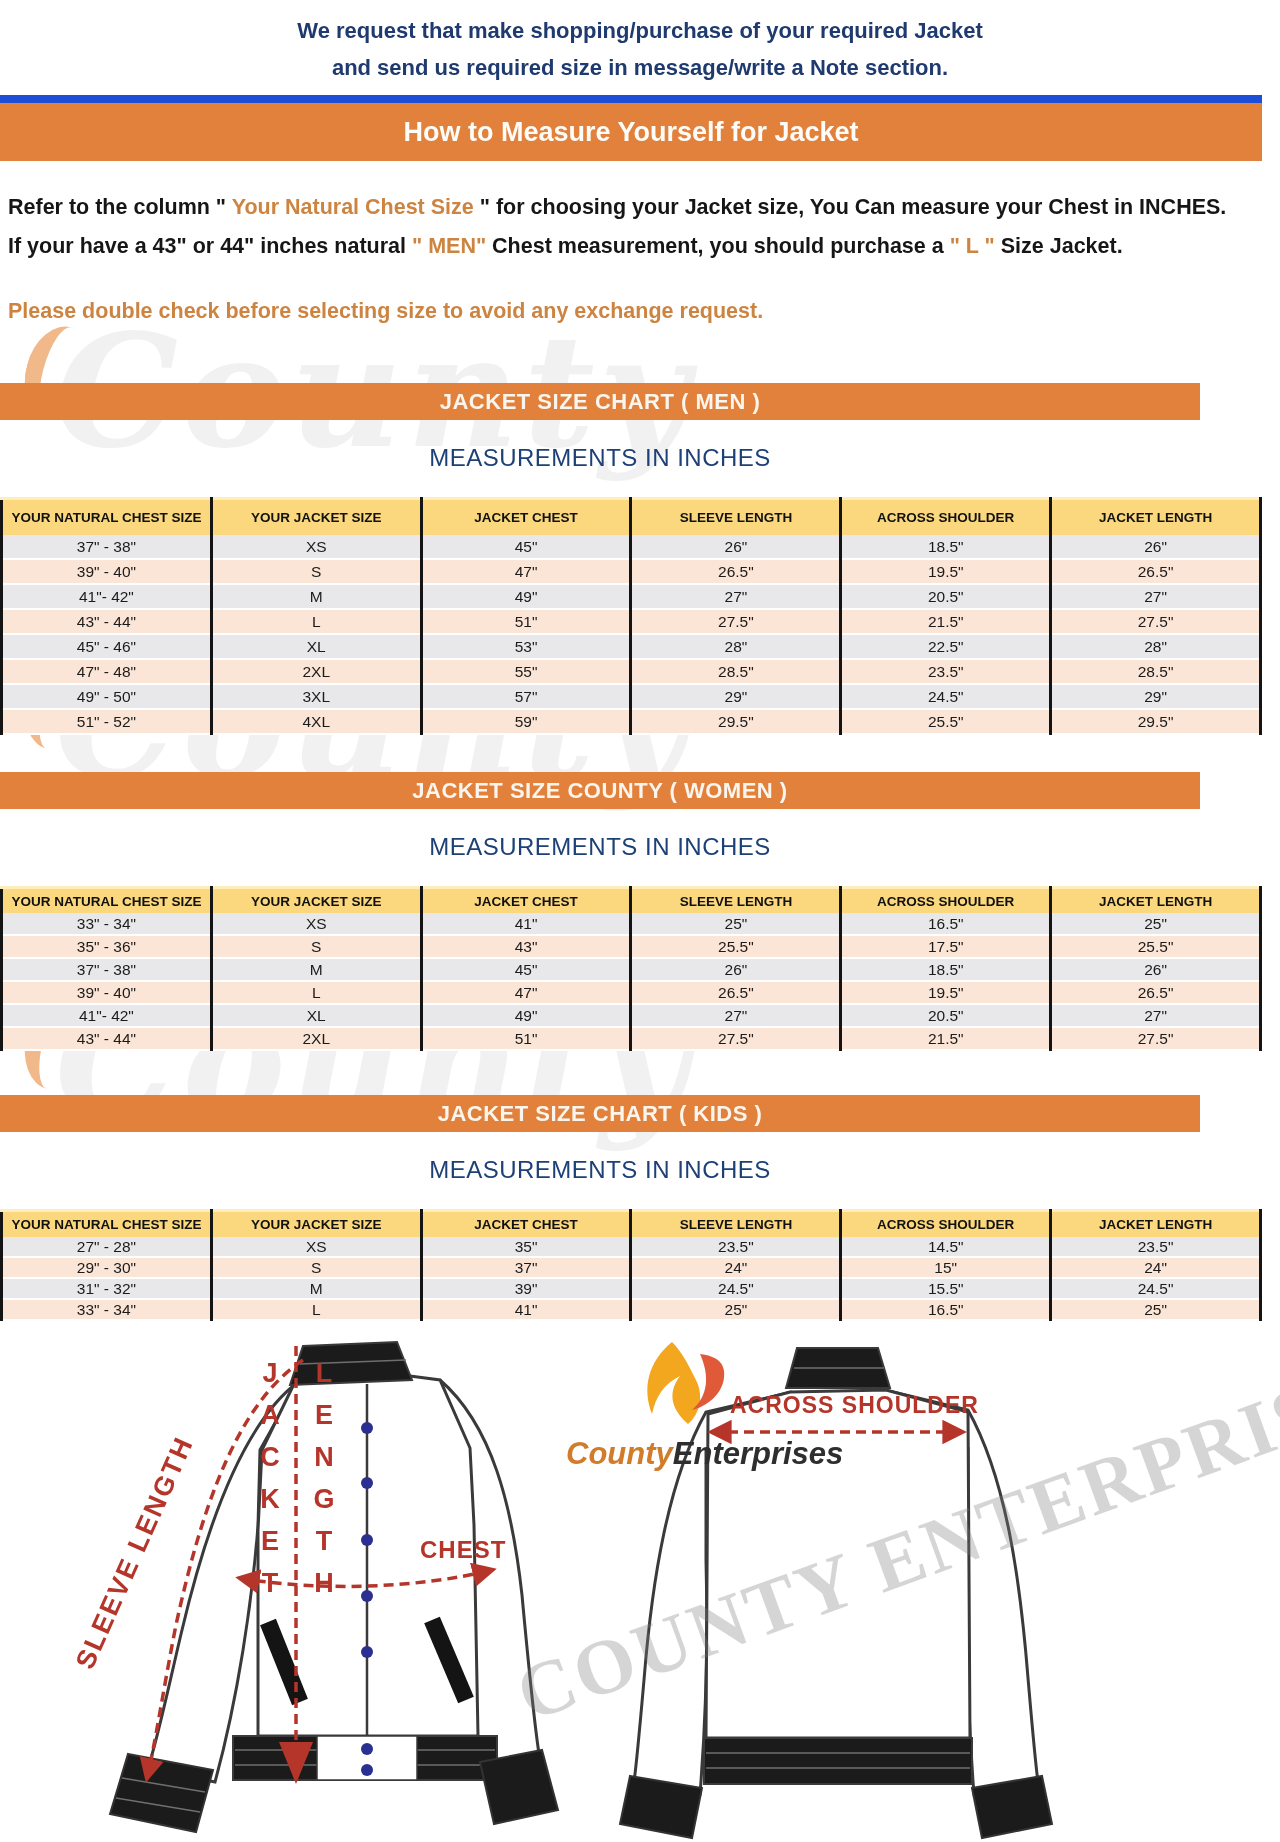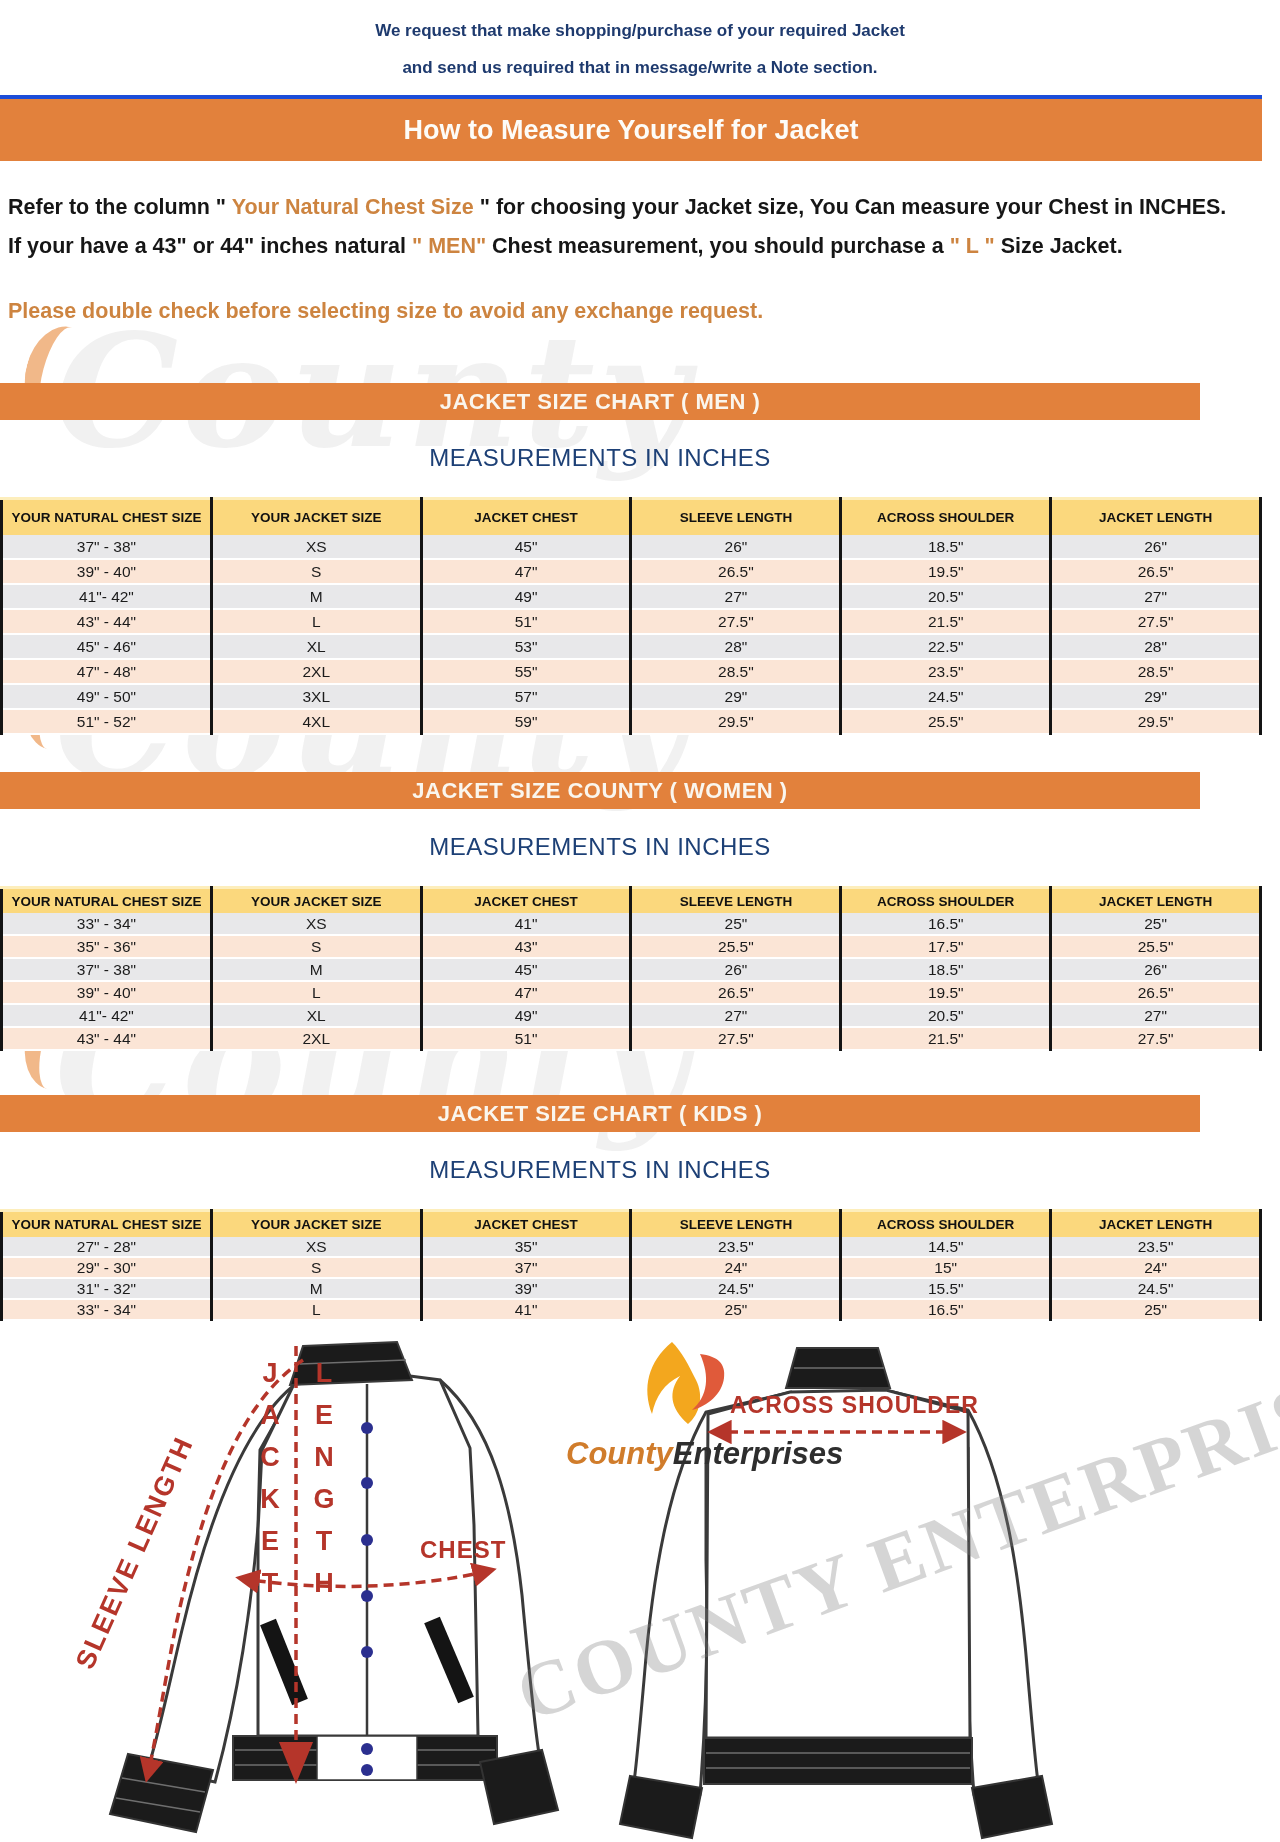--- a/index.html
+++ b/index.html
@@ -1,25 +1,25 @@
 <!DOCTYPE html>
 <html><head>
 <meta charset="utf-8">
 <style>
   html,body{margin:0;padding:0;background:#fff}
   .page{position:relative;width:1280px;height:1842px;background:#fff;overflow:hidden;
         font-family:"Liberation Sans",sans-serif;color:#161616}
 
   
   .intro{position:absolute;top:12px;left:0;width:1280px;text-align:center;
-         color:#1e3a6e;font-size:17px;font-weight:700;line-height:37px;z-index:2}
+         color:#1e3a6e;font-size:22px;font-weight:700;line-height:37px;z-index:2}
 
   
   .main-banner{position:absolute;top:95px;left:0;width:1262px;height:66px;background:#e2813c;
-         border-top:4px solid #1d4ed8;box-sizing:border-box;display:flex;align-items:center;
+         border-top:8px solid #1d4ed8;box-sizing:border-box;display:flex;align-items:center;
          justify-content:center;color:#fdfcf8;font-size:27px;font-weight:700;z-index:2}
 
   
   .para{position:absolute;top:188px;left:8px;width:1266px;font-size:21.5px;font-weight:700;z-index:2}
   .para p{margin:0;line-height:39px}
   .orange{color:#cd8440}
   .note-o{margin-top:30px !important;color:#cd8440;line-height:31px !important}
   .note-b{margin-top:2px !important;line-height:31px !important}
 
   
@@ -75,21 +75,21 @@
 
   <div class="wm-swoosh" style="top:325px"></div>
   <div class="wm" style="top:300px">County</div>
   <div class="wm-swoosh" style="top:655px"></div>
   <div class="wm" style="top:630px">County</div>
   <div class="wm-swoosh" style="top:995px"></div>
   <div class="wm" style="top:970px">County</div>
 
   <div class="intro">
     <div>We request that make shopping/purchase of your required Jacket</div>
-    <div>and send us required that in message/write a Note section.</div>
+    <div>and send us required size in message/write a Note section.</div>
   </div>
 
   <div class="main-banner">How to Measure Yourself for Jacket</div>
 
   <div class="para">
     <p><span>Refer to the column " </span><span class="orange">Your Natural Chest Size</span><span> " for choosing your Jacket size, You Can measure your Chest in INCHES.</span></p>
     <p><span>If your have a 43" or 44"  inches natural </span><span class="orange">" MEN"</span><span> Chest measurement, you should purchase a </span><span class="orange">" L "</span><span> Size Jacket.</span></p>
     <p class="note-o">Please double check before selecting size to avoid any exchange request.</p>
   </div>
 

